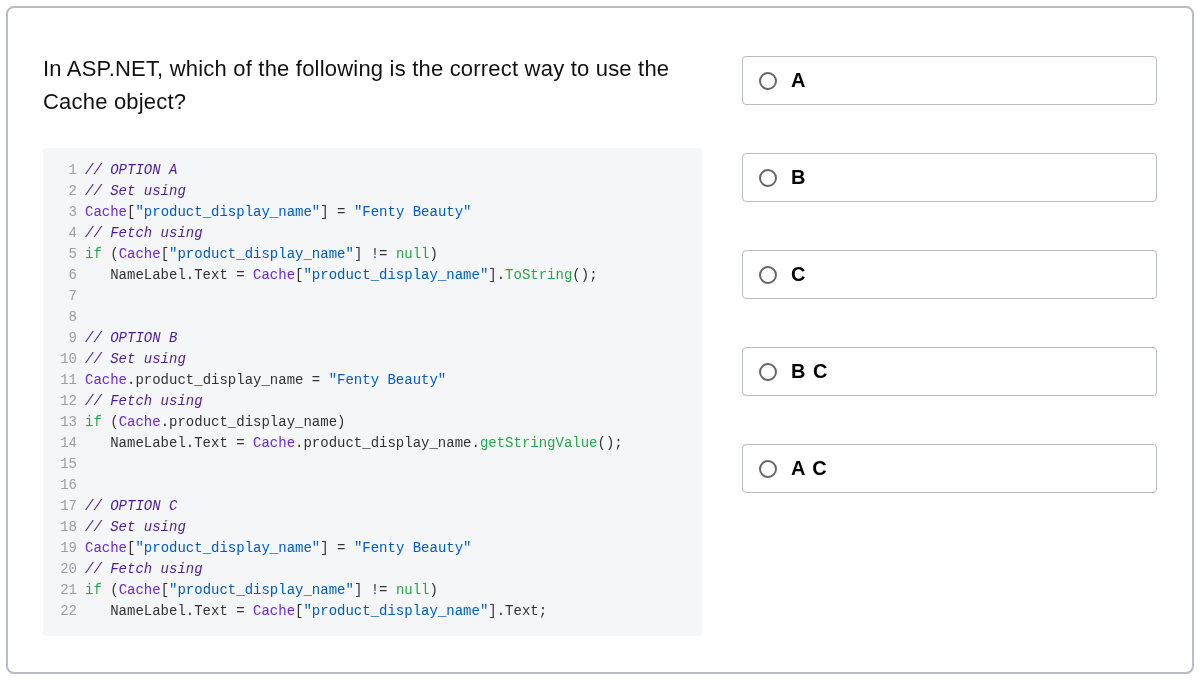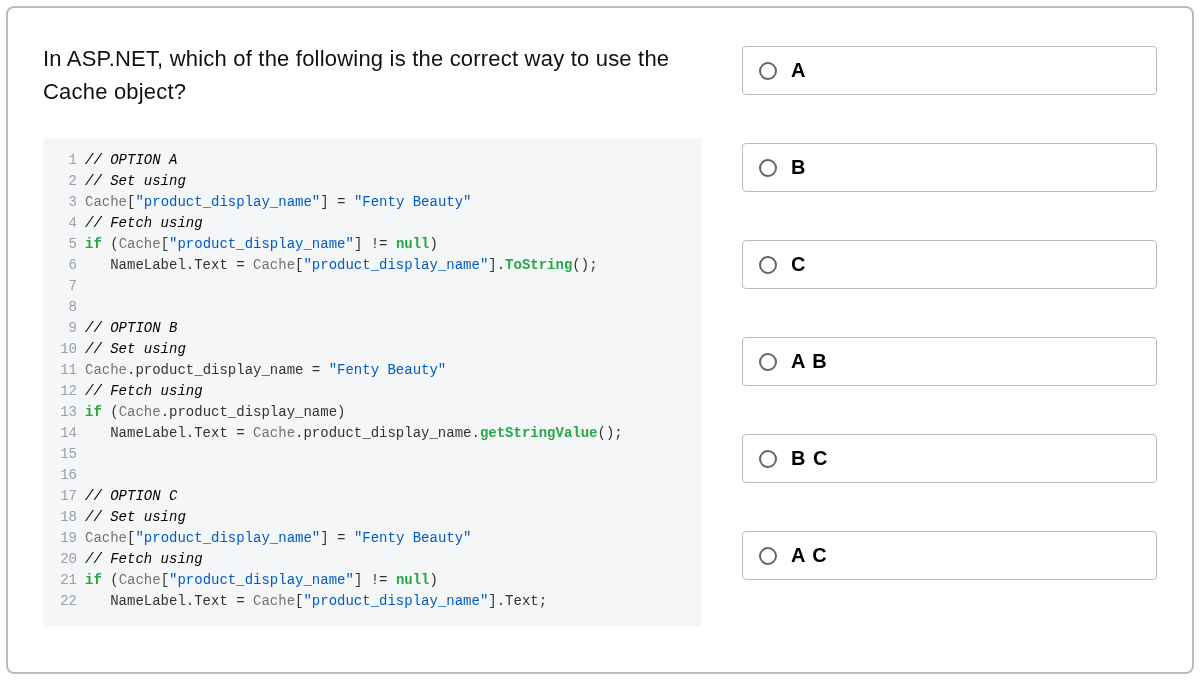--- a/index.html
+++ b/index.html
@@ -8,21 +8,21 @@
       background: #fff;
       width: 1200px;
       height: 682px;
       overflow: hidden;
     }
     .frame {
       margin: 6px;
       border: 2px solid #b8bdc4;
       border-radius: 8px;
       height: 668px;
-      padding: 34px 35px;
+      padding: 44px 35px;
       display: flex;
       gap: 40px;
     }
     .left-col {
       flex: 1.1;
       display: flex;
       flex-direction: column;
     }
     .right-col {
       width: 415px;
@@ -53,23 +53,23 @@
       color: #9aa0a6;
       width: 24px;
       text-align: right;
       margin-right: 8px;
       flex-shrink: 0;
       user-select: none;
     }
     .code-content {
       display: inline;
     }
-    .tok-comment { color: #000000; font-style: italic; }
-    .tok-key { color: #28a745; font-weight: bold; }
-    .tok-red { color: #737373; }
+    .tok-comment { color: #4c1d95; font-style: italic; }
+    .tok-key { color: #28a745; }
+    .tok-red { color: #6d28d9; }
     .tok-str { color: #005cc5; }
     .tok-plain { color: #333; }
     .answer-option {
       border: 1px solid #b8bdc4;
       border-radius: 4px;
       padding: 12px 16px;
       display: flex;
       align-items: center;
       gap: 14px;
       cursor: pointer;
@@ -105,24 +105,20 @@
       <div class="answer-option">
         <span class="radio"></span>
         <span class="answer-label">B</span>
       </div>
       <div class="answer-option">
         <span class="radio"></span>
         <span class="answer-label">C</span>
       </div>
       <div class="answer-option">
         <span class="radio"></span>
-        <span class="answer-label">A B</span>
-      </div>
-      <div class="answer-option">
-        <span class="radio"></span>
         <span class="answer-label">B C</span>
       </div>
       <div class="answer-option">
         <span class="radio"></span>
         <span class="answer-label">A C</span>
       </div>
     </div>
 </div>
 
 </body></html>

